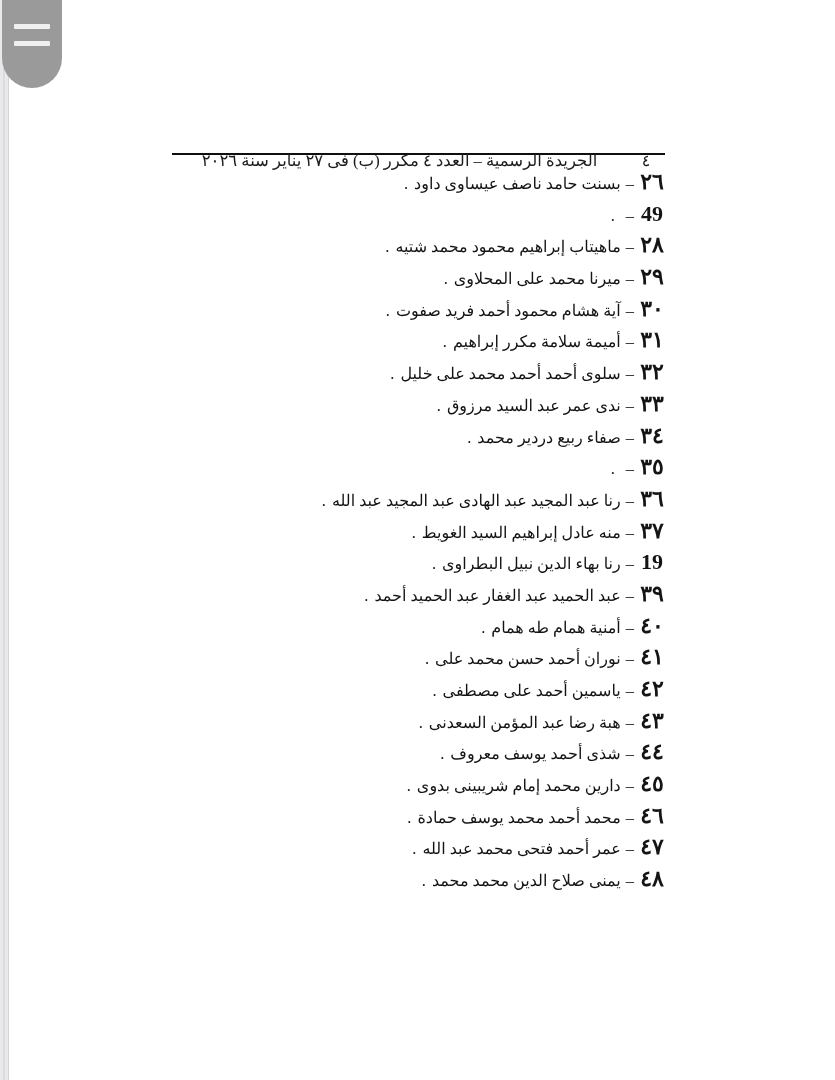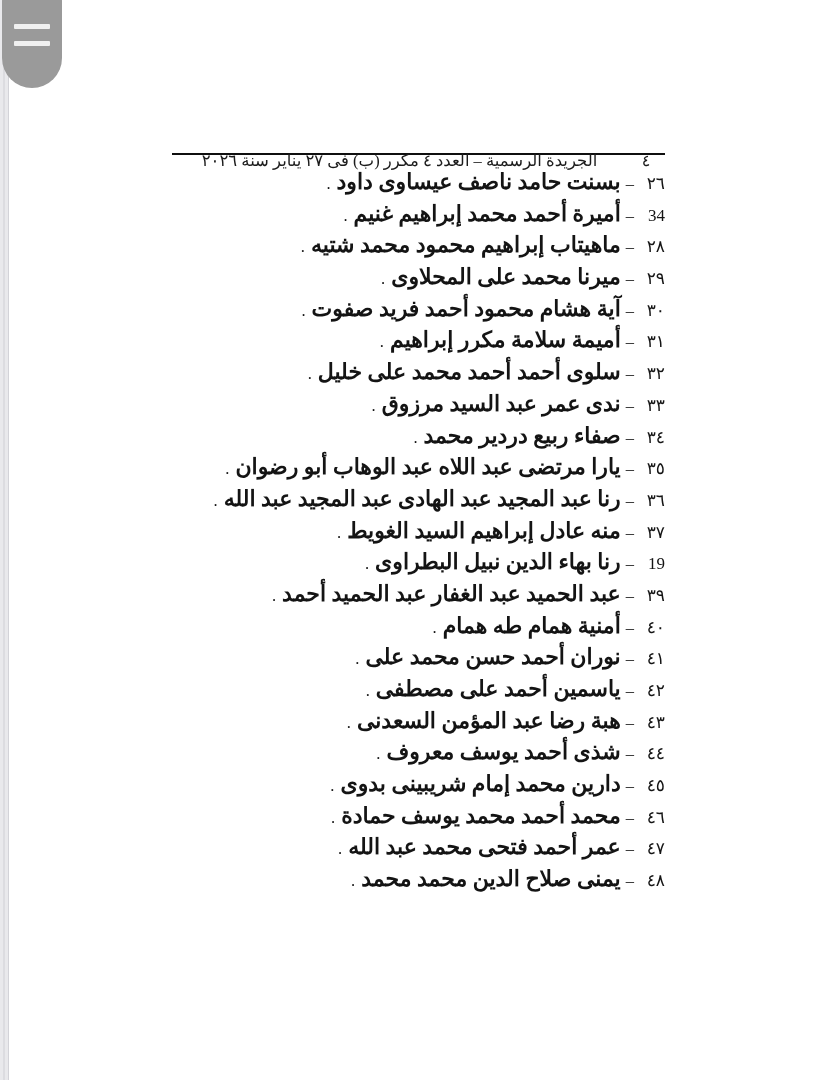--- a/index.html
+++ b/index.html
@@ -132,31 +132,31 @@
     align-items: baseline;
     justify-content: flex-start;
     height: 31.7px;
     font-size: 16.5px;
     color: #141414;
     white-space: nowrap;
   }
   .item-number {
     flex: 0 0 auto;
     min-width: 26px;
-    text-align: right;     
-    font-size: 17px;
-  }
-  .item-dash {
-    flex: 0 0 auto;
-    padding: 0 5px;
-  }
-  .item-text {
-    flex: 0 0 auto;
+    text-align: center;     
     font-size: 22px;
     font-weight: bold;
+  }
+  .item-dash {
+    flex: 0 0 auto;
+    padding: 0 5px;
+  }
+  .item-text {
+    flex: 0 0 auto;
+    font-size: 16px;
   }
   .item-period {
     flex: 0 0 auto;
     padding-right: 6px;
   }
 
   
   #page-blank-area {
     position: absolute;
     left: 0;
@@ -181,23 +181,22 @@
       <div id="header-rule"></div>
 
       <ol id="name-list">
           <li class="name-row">
             <span class="item-number">٢٦</span>
             <span class="item-dash">–</span>
             <span class="item-text">بسنت حامد ناصف عيساوى داود</span>
             <span class="item-period">.</span>
           </li>
           <li class="name-row">
-            <span class="item-number">34</span>
-            <span class="item-dash">–</span>
-            <span class="item-text">أميرة أحمد محمد إبراهيم غنيم</span>
+            <span class="item-number">49</span>
+            <span class="item-dash">–</span>
             <span class="item-period">.</span>
           </li>
           <li class="name-row">
             <span class="item-number">٢٨</span>
             <span class="item-dash">–</span>
             <span class="item-text">ماهيتاب إبراهيم محمود محمد شتيه</span>
             <span class="item-period">.</span>
           </li>
           <li class="name-row">
             <span class="item-number">٢٩</span>
@@ -231,21 +230,20 @@
           </li>
           <li class="name-row">
             <span class="item-number">٣٤</span>
             <span class="item-dash">–</span>
             <span class="item-text">صفاء ربيع دردير محمد</span>
             <span class="item-period">.</span>
           </li>
           <li class="name-row">
             <span class="item-number">٣٥</span>
             <span class="item-dash">–</span>
-            <span class="item-text">يارا مرتضى عبد اللاه عبد الوهاب أبو رضوان</span>
             <span class="item-period">.</span>
           </li>
           <li class="name-row">
             <span class="item-number">٣٦</span>
             <span class="item-dash">–</span>
             <span class="item-text">رنا عبد المجيد عبد الهادى عبد المجيد عبد الله</span>
             <span class="item-period">.</span>
           </li>
           <li class="name-row">
             <span class="item-number">٣٧</span>

